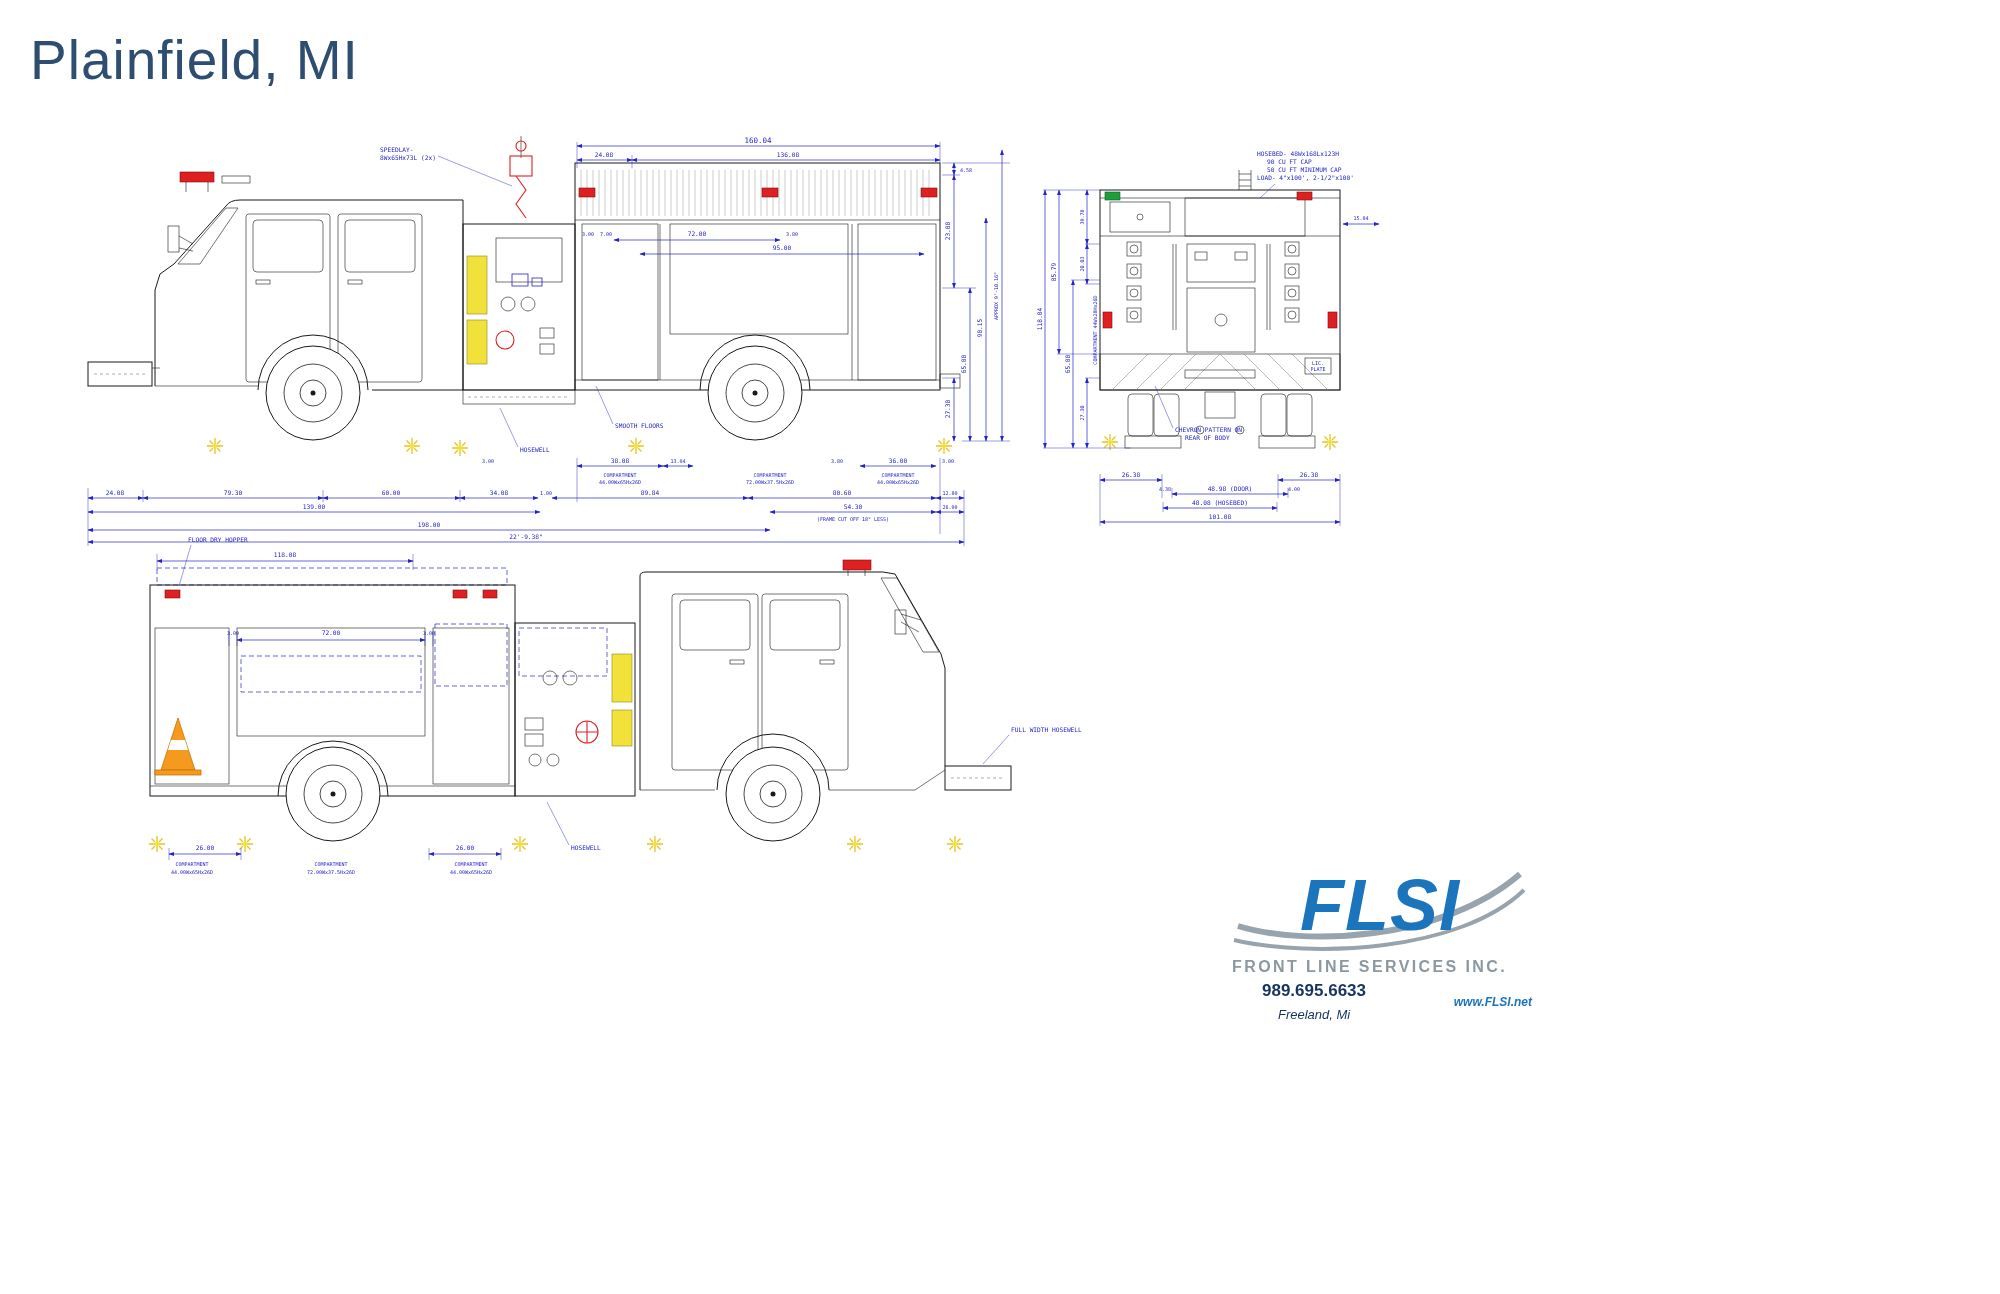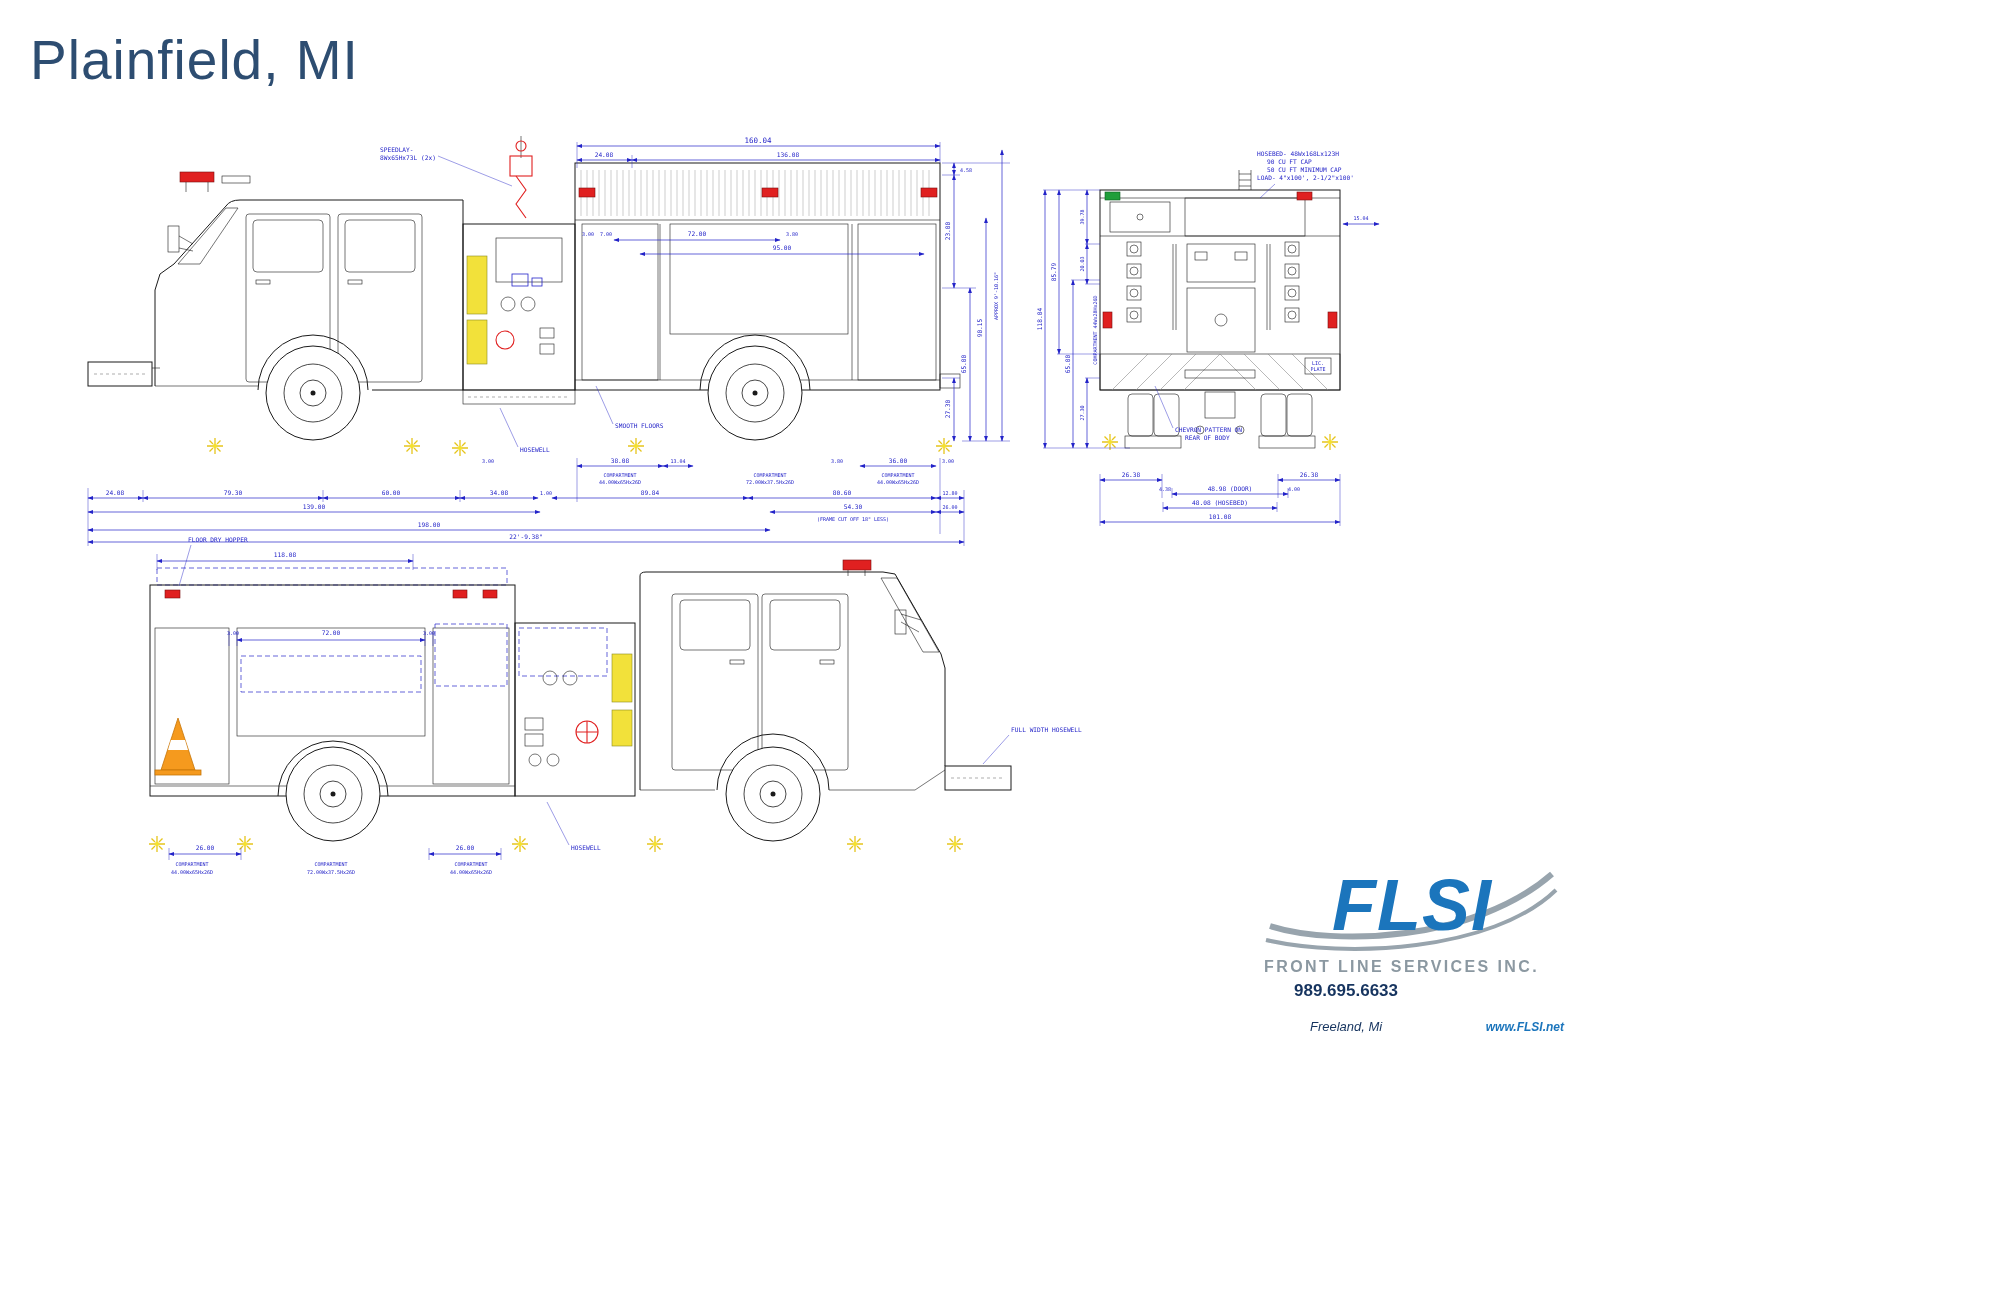--- a/index.html
+++ b/index.html
@@ -22,23 +22,23 @@
   .gray{stroke:#8a8a8a;stroke-width:0.6;fill:none}
   .red{fill:#e02020;stroke:#7a0f0f;stroke-width:0.6}
   .redln{stroke:#e02020;stroke-width:1.1;fill:none}
   .yel{fill:#f2e13a;stroke:#8a8a21;stroke-width:0.6}
   .grn{fill:#1f9e3a;stroke:#0c5c1e;stroke-width:0.6}
   .bluln{stroke:#2323c8;stroke-width:0.8;fill:none}
   
   .logo-block{width:300px}
   .flsi-text{font-family:"Liberation Sans",sans-serif;font-size:72px;font-weight:bold;font-style:italic;fill:#1b75bc;letter-spacing:1px}
   .company{color:#8b98a1;font-weight:700;letter-spacing:2.4px;font-size:16px;white-space:nowrap;margin-top:-4px}
-  .contact-row{display:flex;justify-content:space-between;align-items:flex-end;margin-top:5px}
+  .contact-row{display:flex;justify-content:space-between;align-items:center;margin-top:5px}
   .phone{color:#16345f;font-weight:700;font-size:17px;margin-left:30px}
-  .loc{color:#16345f;font-style:italic;font-size:13px;margin-left:46px;margin-top:18px}
+  .loc{color:#16345f;font-style:italic;font-size:13px;margin-left:46px;margin-top:6px}
   .web{color:#1b75bc;font-style:italic;font-weight:700;font-size:12px;margin-top:1px}
 </style>
 </head>
 <body>
 
 <div class="page">
 
   <div class="title">Plainfield, MI</div>
 
   <svg class="draw" style="left:80px;top:128px" width="950" height="420" viewBox="0 0 950 420">
@@ -491,21 +491,21 @@
     <g>
       <text class="t6" x="93" y="14" text-anchor="start">FLOOR DRY HOPPER</text>
       <polyline class="ext" points="96,17 84,58"></polyline>
       <text class="t6" x="916" y="204" text-anchor="start">FULL WIDTH HOSEWELL</text>
       <polyline class="ext" points="914,207 888,236"></polyline>
       <text class="t6" x="476" y="322" text-anchor="start">HOSEWELL</text>
       <polyline class="ext" points="474,317 452,274"></polyline>
     </g>
   </svg>
 
-  <div class="logo-block abs" style="left:1264px;top:866px">
+  <div class="logo-block abs" style="left:1232px;top:866px">
     <svg width="296" height="92" viewBox="0 0 296 92">
       <g stroke="#98a4ad" fill="none">
         <path d="M6,60 C70,80 210,76 288,8" stroke-width="6"></path>
         <path d="M2,74 C80,92 228,86 292,24" stroke-width="4"></path>
       </g>
       <text x="148" y="64" text-anchor="middle" class="flsi-text">FLSI</text>
     </svg>
     <div class="company">FRONT LINE SERVICES INC.</div>
     <div class="contact-row">
       <div>

